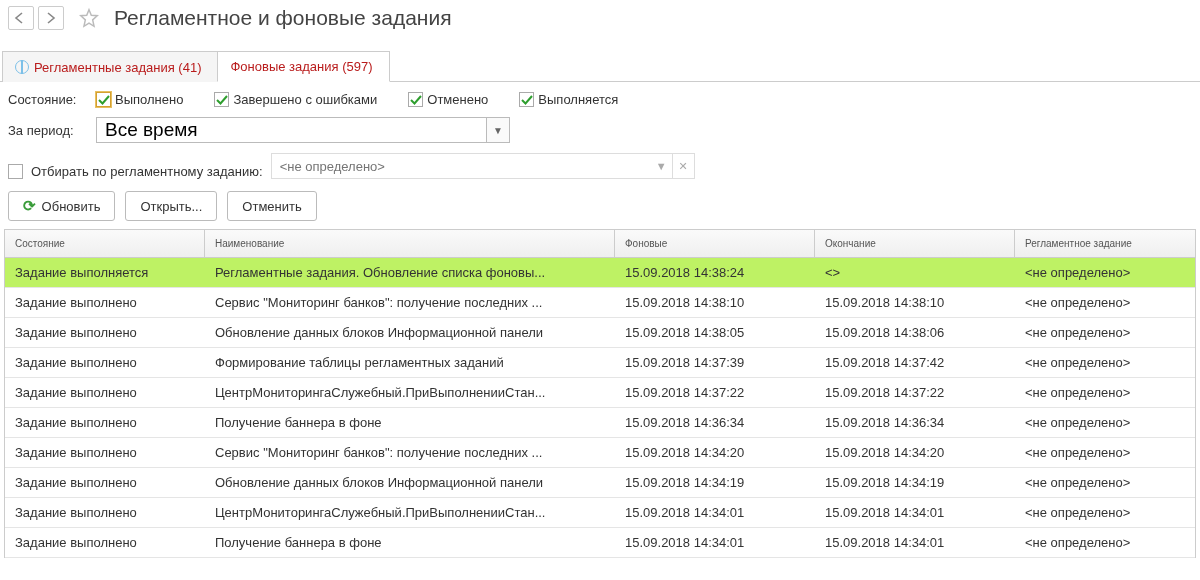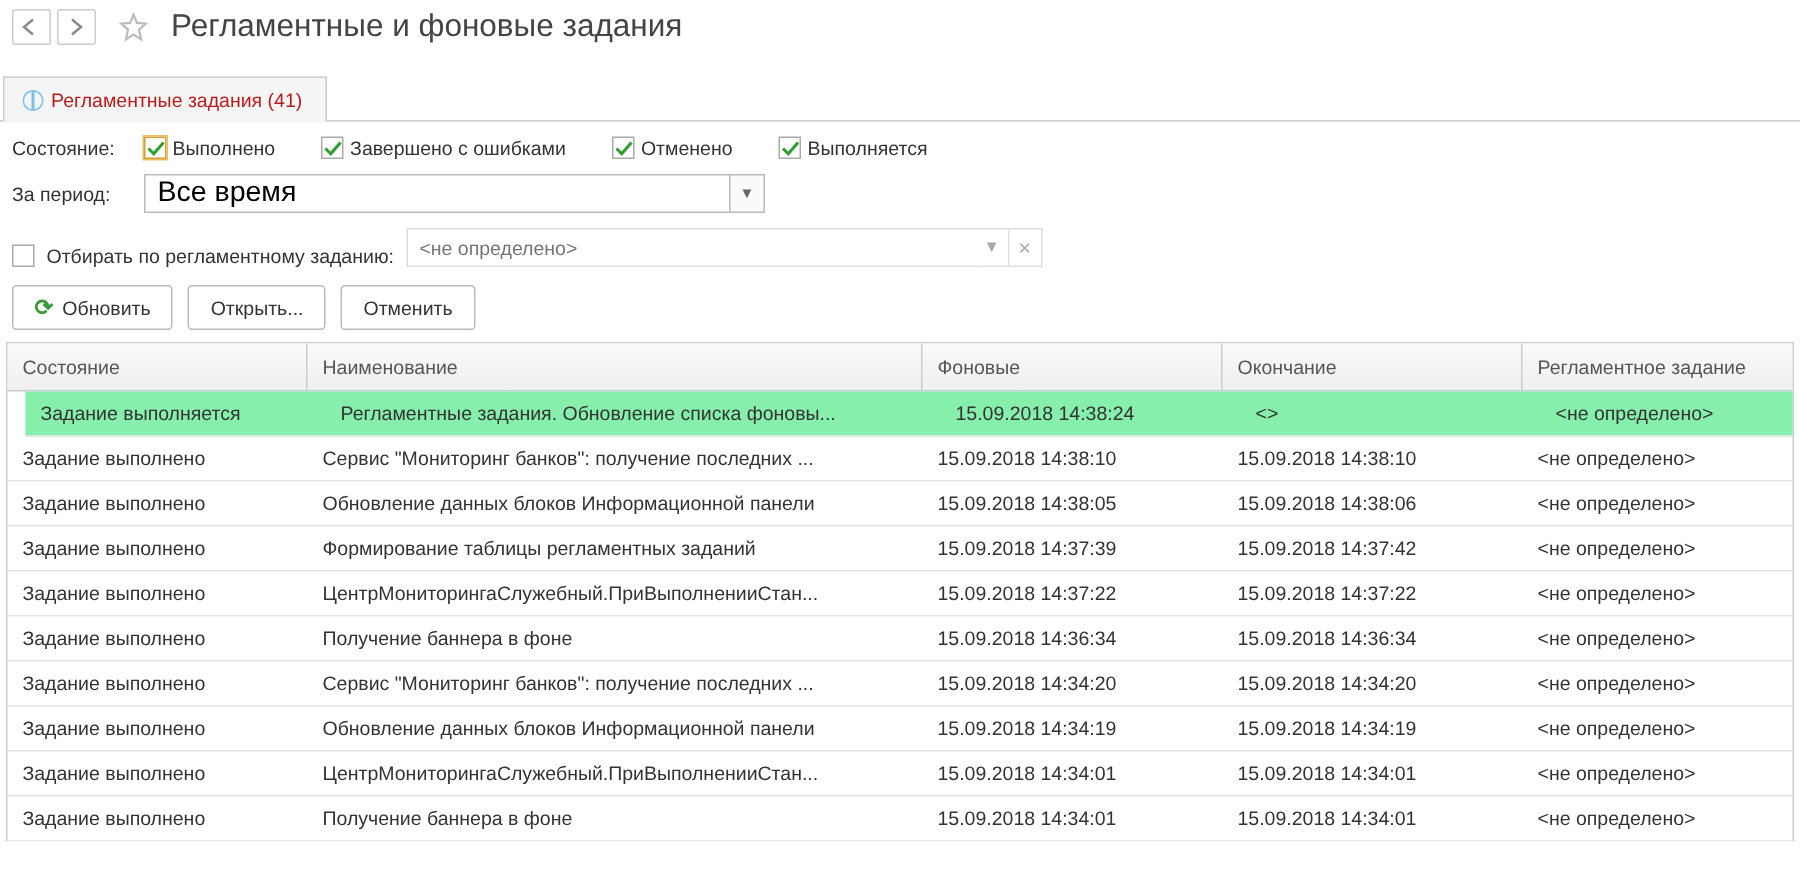--- a/index.html
+++ b/index.html
@@ -207,30 +207,30 @@
   }
   .grid-header {
     display: flex;
     background: linear-gradient(#fafafa,#efefef);
     border-bottom: 1px solid #ccc;
   }
   .gh-cell {
     padding: 8px 10px;
     border-right: 1px solid #ccc;
     color: #555;
-    font-size: 13px;
+    font-size: 10px;
     overflow: hidden;
     white-space: nowrap;
   }
   .gh-cell:last-child { border-right: none; }
   .grid-row {
     display: flex;
     border-bottom: 1px solid #e5e5e5;
   }
-  .grid-row.hl { background: #86efac; margin-left: 12px; }
+  .grid-row.hl { background: #bef264; }
   .g-cell {
     padding: 7px 10px;
     color: #333;
     font-size: 13px;
     overflow: hidden;
     white-space: nowrap;
     text-overflow: ellipsis;
   }
   .col-state { width: 200px; flex-shrink:0;}
   .col-name  { width: 410px; flex-shrink:0;}
@@ -250,27 +250,30 @@
   <div class="nav-btn">
     <svg width="14" height="12" viewBox="0 0 14 12">
         <path d="M4 1 L10 6 L4 11" stroke="#888" stroke-width="1.6" fill="none"></path>
       </svg>
   </div>
   <span class="star-icon">
     <svg width="22" height="22" viewBox="0 0 24 24">
         <path d="M12 3 L14.5 9 L21 9.5 L16 14 L17.5 21 L12 17.5 L6.5 21 L8 14 L3 9.5 L9.5 9 Z" fill="none" stroke="#bbb" stroke-width="1.6"></path>
       </svg>
   </span>
-  <span class="page-title">Регламентные и фоновые задания</span>
+  <span class="page-title">Регламентное и фоновые задания</span>
 </div>
 
 <div class="tabs">
   <div class="tab">
     <span class="globe-icon"></span>
     <span>Регламентные задания (41)</span>
+  </div>
+  <div class="tab active">
+    <span>Фоновые задания (597)</span>
   </div>
 </div>
 
 <div class="filters">
   <div class="filter-row">
     <span class="filter-label">Состояние:</span>
     <span id="state-cbs" style="display: flex; gap: 31px;">
         <span class="cb-wrap">
           <span class="cb focus">
             <svg viewBox="0 0 12 12">

